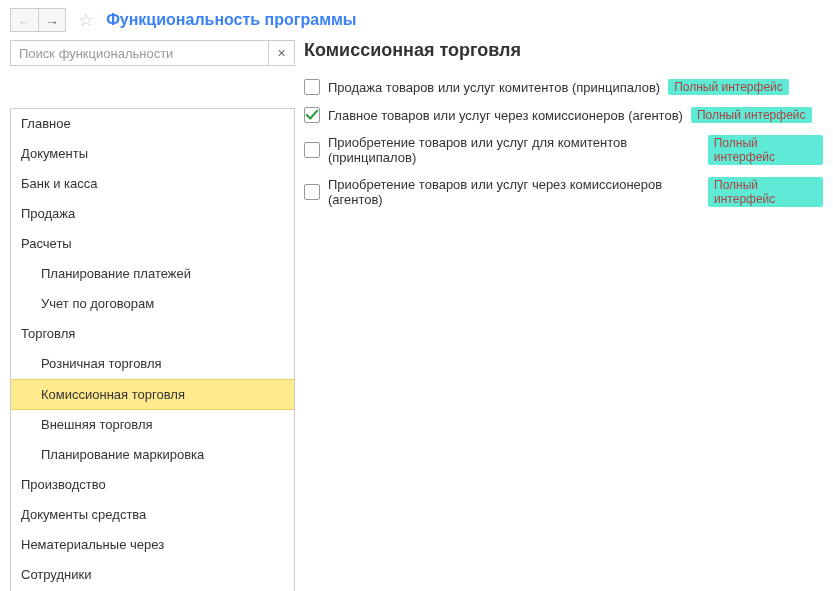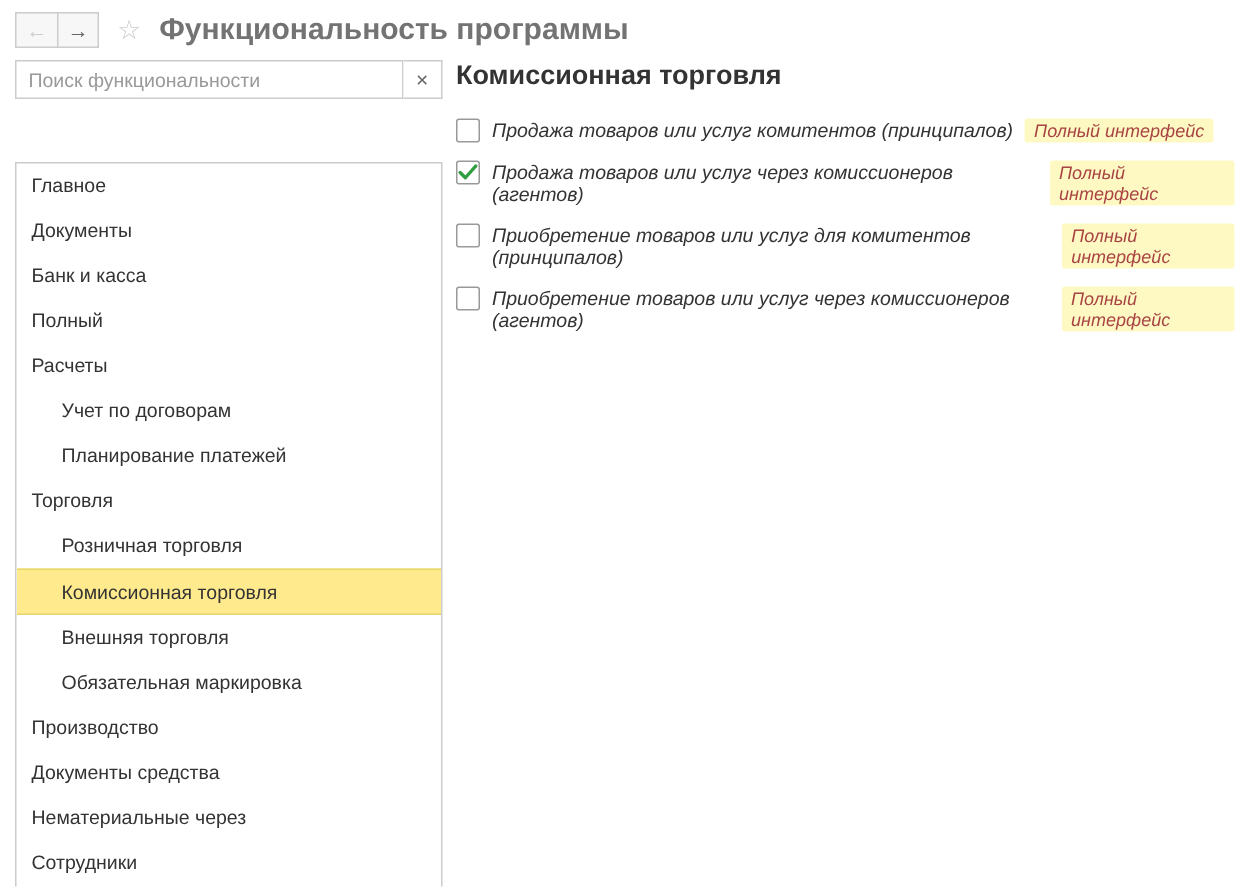--- a/index.html
+++ b/index.html
@@ -36,23 +36,23 @@
     }
     .nav-btn:first-child { border-right: none; }
     .nav-btn.disabled { color: #ccc; cursor: default; }
     .star-icon {
       margin-left: 8px;
       margin-right: 8px;
       color: #ccc;
       font-size: 18px;
     }
     .page-title {
-      font-size: 20px;
+      font-size: 16px;
       font-weight: bold;
-      color: #737373;
+      color: #3b82f6;
       text-align: right;
     }
     .content {
       display: flex;
       padding: 0 10px;
       gap: 9px;
     }
     .left-col {
       width: 285px;
       flex-shrink: 0;
@@ -106,23 +106,23 @@
       padding-top: 0;
     }
     .section-title {
       font-size: 18px;
       font-weight: bold;
       color: #333;
       margin-bottom: 18px;
     }
     .option-row {
       display: flex;
+      align-items: center;
       margin-bottom: 12px;
       gap: 8px;
-      font-style: italic;
     }
     .checkbox {
       width: 16px;
       height: 16px;
       border: 1px solid #999;
       border-radius: 2px;
       display: flex;
       align-items: center;
       justify-content: center;
       cursor: pointer;
@@ -137,21 +137,21 @@
     }
     .checkbox svg {
       display: none;
       width: 14px;
       height: 14px;
     }
     .option-label {
       color: #333;
     }
     .badge {
-      background: #fef9c3;
+      background: #5eead4;
       color: #a94444;
       padding: 1px 6px;
       font-size: 12px;
       border-radius: 2px;
     }
   </style>
 </head>
 <body>
 
 <div class="header">
@@ -172,29 +172,29 @@
     <div class="search-row">
       <input class="search-input" type="text" placeholder="Поиск функциональности" style="">
       <div class="clear-btn">
         <span>×</span>
       </div>
     </div>
     <div class="tree" id="tree">
         <div class="tree-item"><span>Главное</span></div>
         <div class="tree-item"><span>Документы</span></div>
         <div class="tree-item"><span>Банк и касса</span></div>
-        <div class="tree-item"><span>Полный</span></div>
+        <div class="tree-item"><span>Продажа</span></div>
         <div class="tree-item"><span>Расчеты</span></div>
+        <div class="tree-item child"><span>Планирование платежей</span></div>
         <div class="tree-item child"><span>Учет по договорам</span></div>
-        <div class="tree-item child"><span>Планирование платежей</span></div>
         <div class="tree-item"><span>Торговля</span></div>
         <div class="tree-item child"><span>Розничная торговля</span></div>
         <div class="tree-item child selected"><span>Комиссионная торговля</span></div>
         <div class="tree-item child"><span>Внешняя торговля</span></div>
-        <div class="tree-item child"><span>Обязательная маркировка</span></div>
+        <div class="tree-item child"><span>Планирование маркировка</span></div>
         <div class="tree-item"><span>Производство</span></div>
         <div class="tree-item"><span>Документы средства</span></div>
         <div class="tree-item"><span>Нематериальные через</span></div>
         <div class="tree-item"><span>Сотрудники</span></div>
         <div class="tree-item"><span>Обязательная</span></div>
       </div>
   </div>
 
   <div class="right-col">
     <h2 class="section-title">Комиссионная торговля</h2>
@@ -203,21 +203,21 @@
           <div class="checkbox"></div>
           <span class="option-label">Продажа товаров или услуг комитентов (принципалов)</span>
           <span class="badge">Полный интерфейс</span>
         </div>
         <div class="option-row">
           <div class="checkbox checked">
             <svg viewBox="0 0 16 16">
               <path d="M2 8 L6 12 L14 3" stroke="#2e9e3f" stroke-width="2.5" fill="none" stroke-linecap="round" stroke-linejoin="round"></path>
             </svg>
           </div>
-          <span class="option-label">Продажа товаров или услуг через комиссионеров (агентов)</span>
+          <span class="option-label">Главное товаров или услуг через комиссионеров (агентов)</span>
           <span class="badge">Полный интерфейс</span>
         </div>
         <div class="option-row">
           <div class="checkbox"></div>
           <span class="option-label">Приобретение товаров или услуг для комитентов (принципалов)</span>
           <span class="badge">Полный интерфейс</span>
         </div>
         <div class="option-row">
           <div class="checkbox"></div>
           <span class="option-label">Приобретение товаров или услуг через комиссионеров (агентов)</span>

